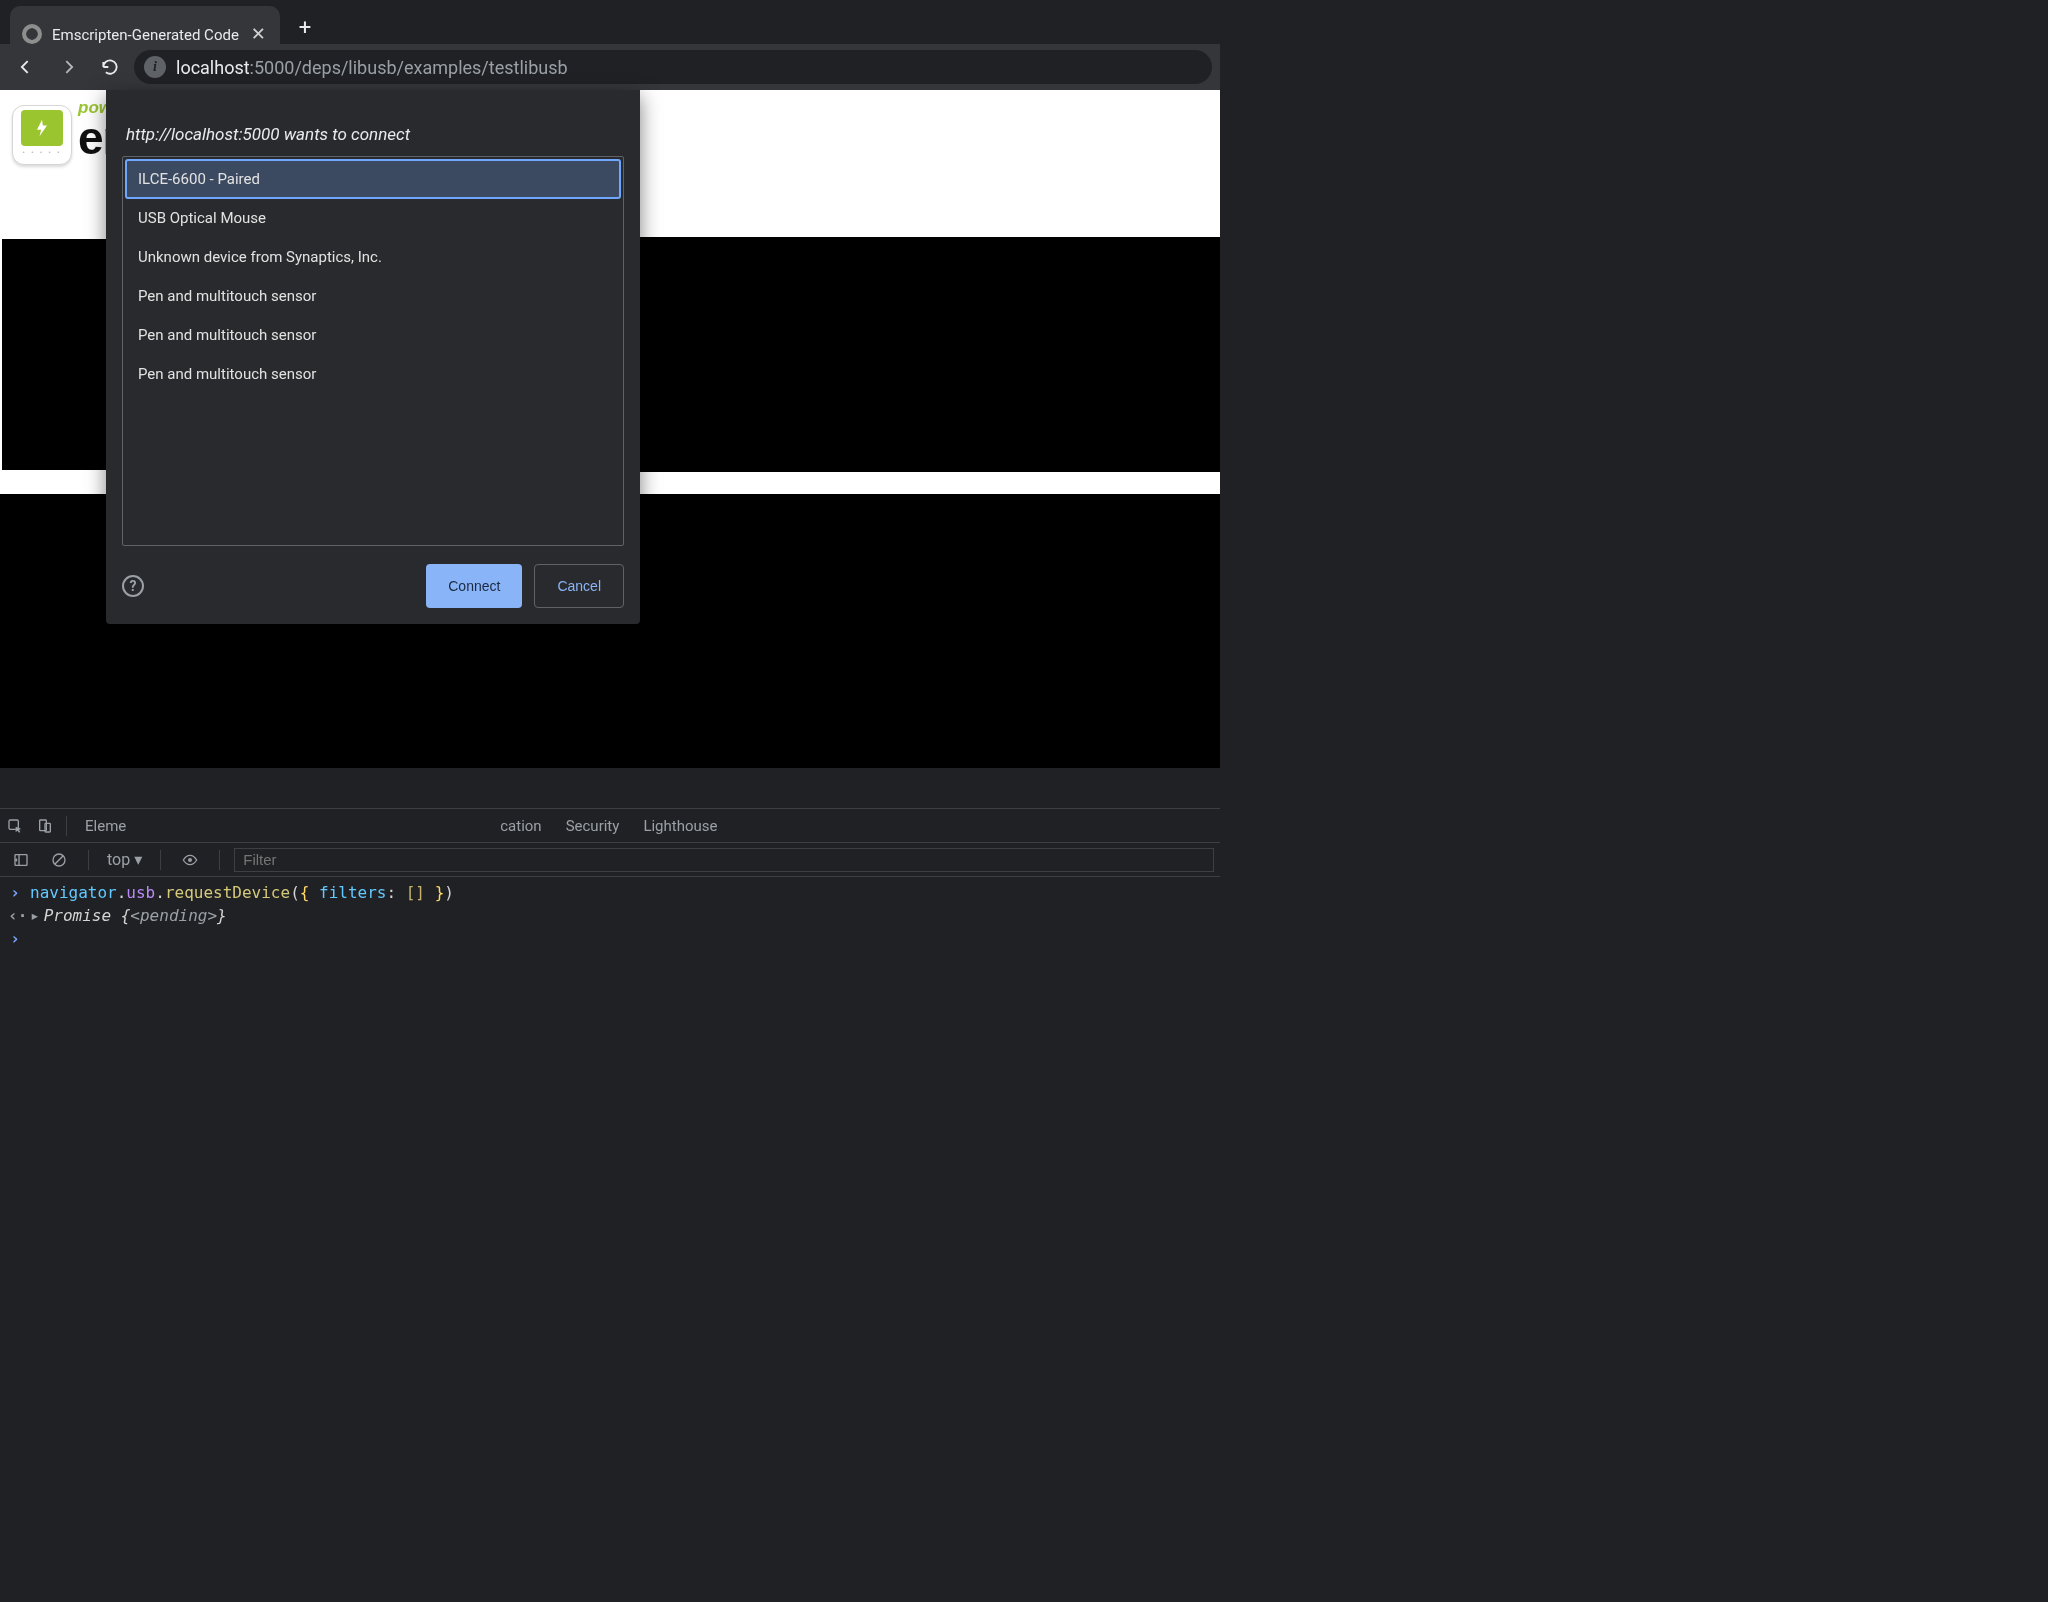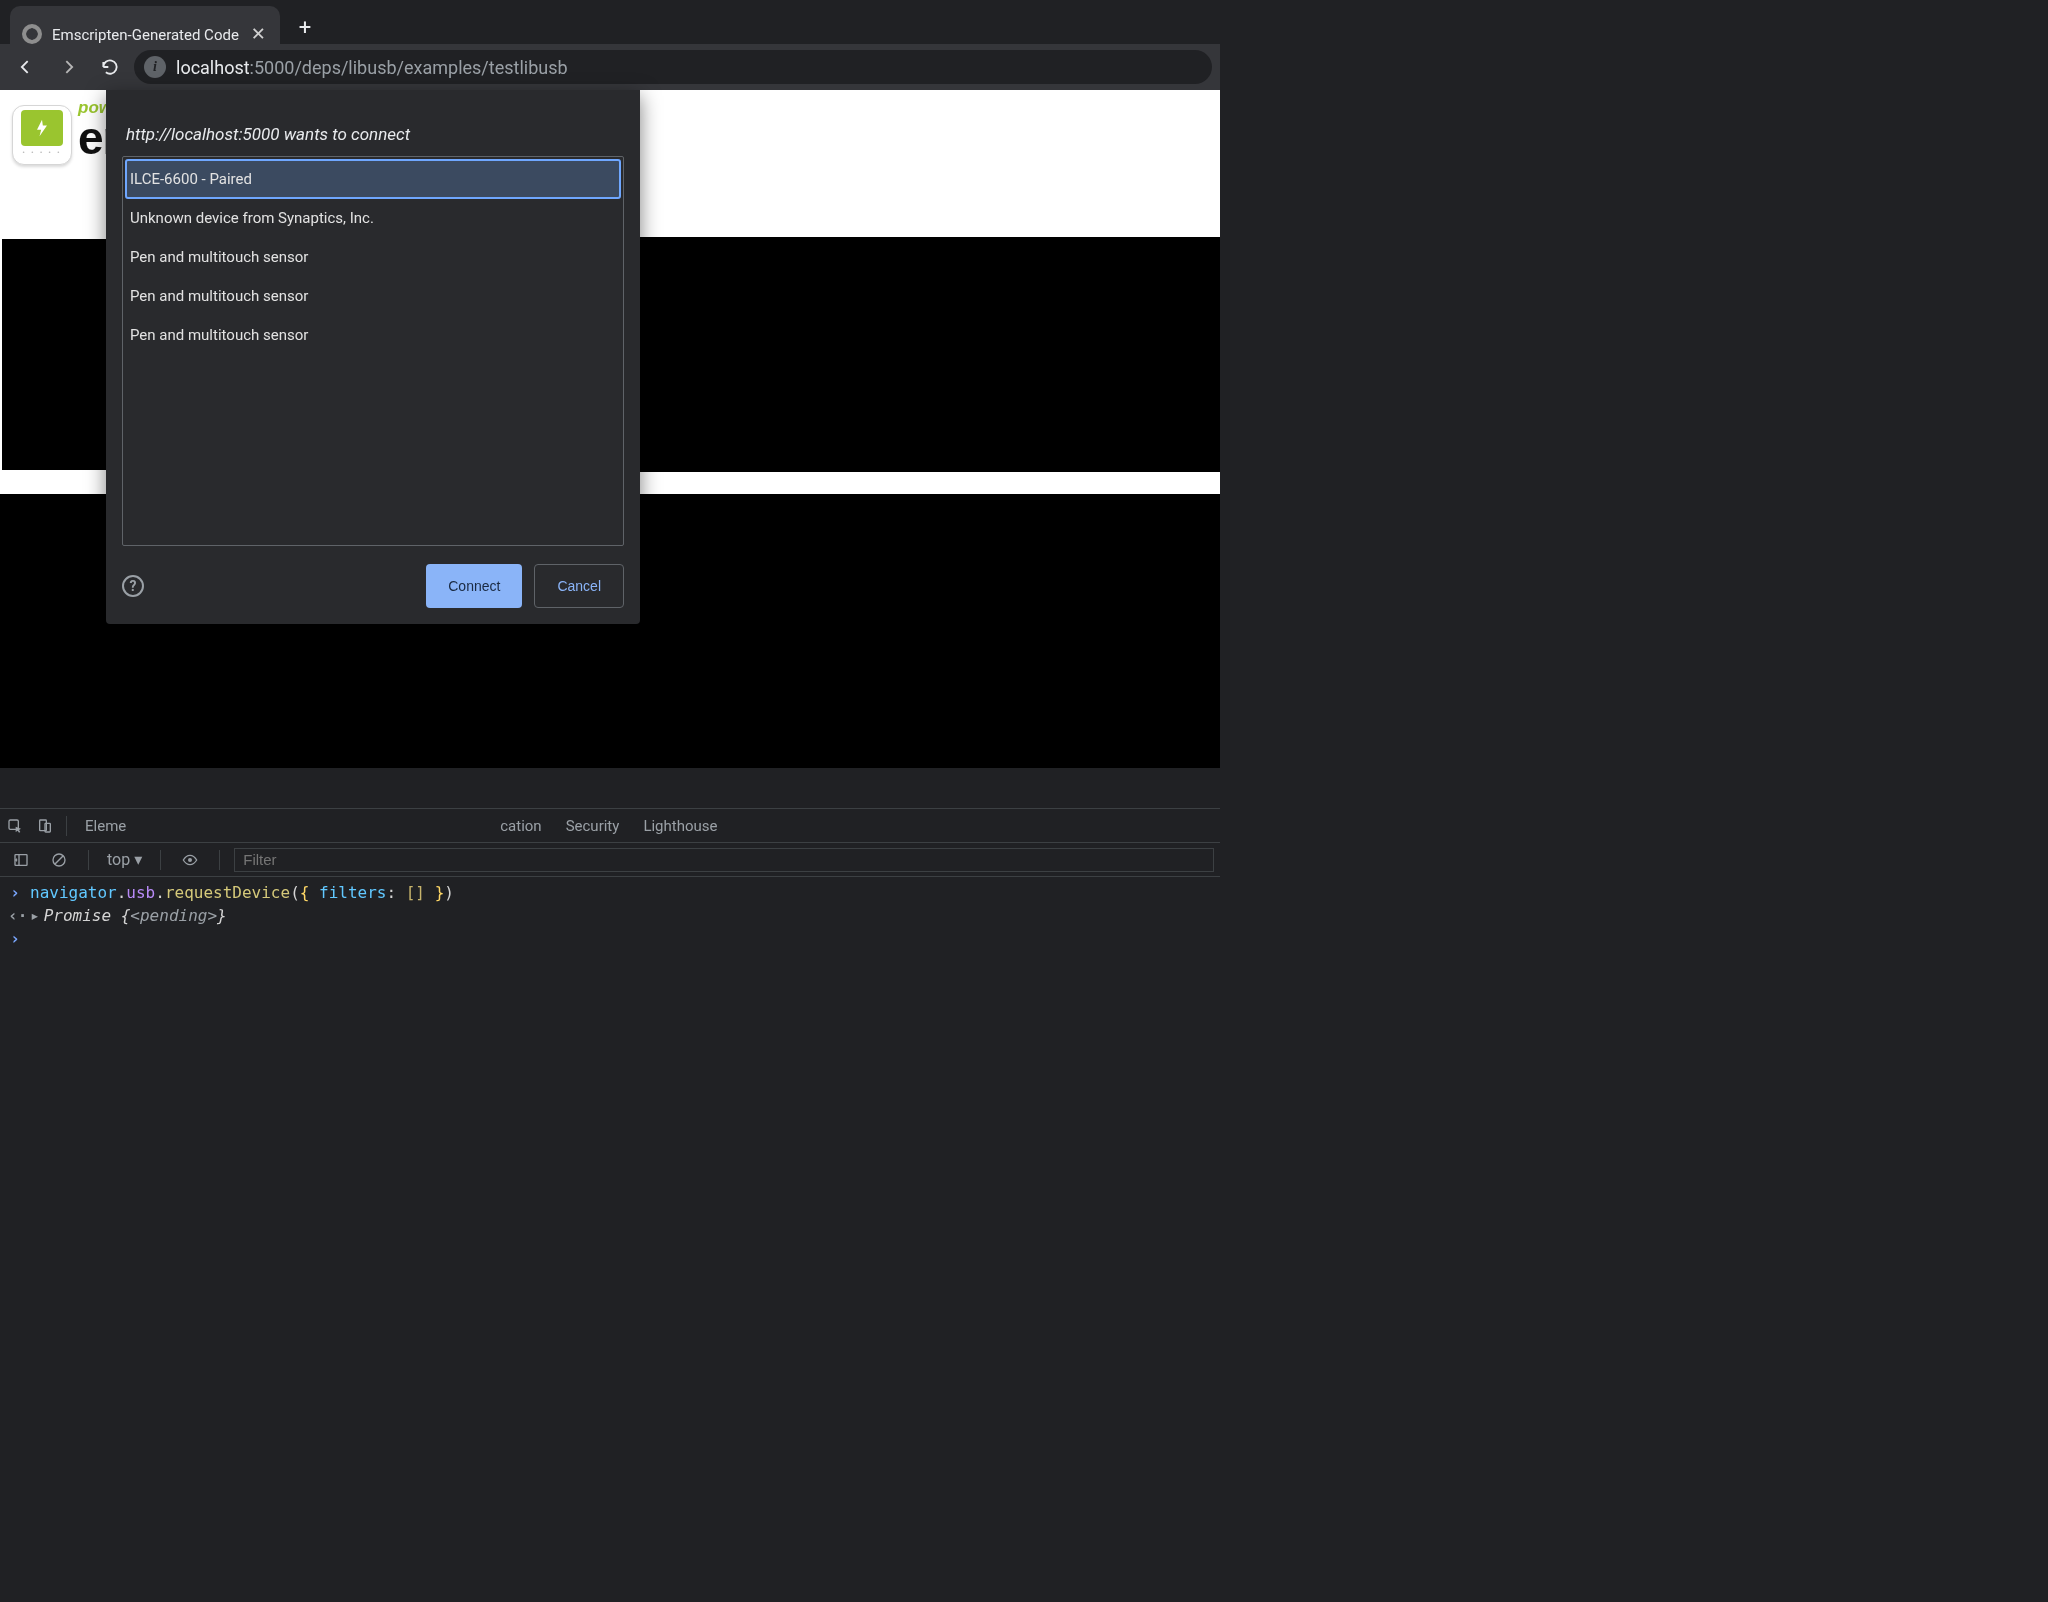--- a/index.html
+++ b/index.html
@@ -140,21 +140,21 @@
   }
   .dialog-title { font-size: 17px; margin: 16px 0 12px 4px; font-style: italic; }
   .device-list {
     border: 1px solid #5f6368;
     border-radius: 2px;
     height: 390px;
     overflow-y: auto;
     padding: 2px;
   }
   .device-item {
-    padding: 10px 4px;
+    padding: 10px 12px;
     font-size: 15px;
     color: #e2e2e2;
     cursor: pointer;
     border-radius: 2px;
     margin: 1px;
   }
   .device-item.selected {
     background: #3b4a60;
     outline: 2px solid #6fa7ff;
     outline-offset: -1px;
@@ -274,20 +274,21 @@
   <div class="em-text">
     <div class="pow">pow</div>
     <div class="en">en</div>
   </div>
 </div>
 
 <div class="dialog">
   <div class="dialog-title">http://localhost:5000 wants to connect</div>
   <div class="device-list">
     <div class="device-item selected">ILCE-6600 - Paired</div>
+    <div class="device-item">USB Optical Mouse</div>
     <div class="device-item">Unknown device from Synaptics, Inc.</div>
     <div class="device-item">Pen and multitouch sensor</div>
     <div class="device-item">Pen and multitouch sensor</div>
     <div class="device-item">Pen and multitouch sensor</div>
   </div>
   <div class="dialog-footer">
     <div class="help-icon">?</div>
     <div class="spacer"></div>
     <button class="btn btn-primary">Connect</button>
     <button class="btn btn-secondary">Cancel</button>

